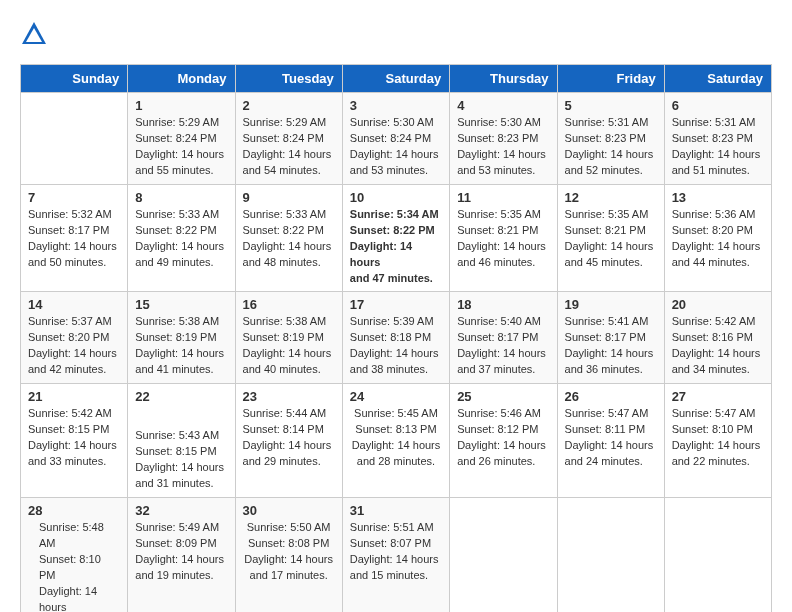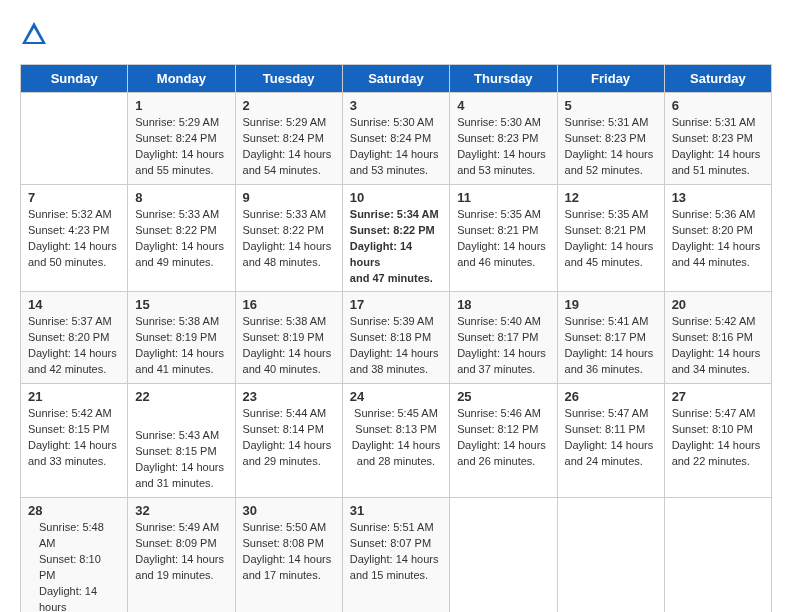--- a/index.html
+++ b/index.html
@@ -50,21 +50,21 @@
     table {
       width: 100%;
       border-collapse: collapse;
     }
     thead tr th {
       background-color: #1565c0;
       color: #fff;
       padding: 6px 8px;
       font-size: 13px;
       font-weight: bold;
-      text-align: center;
+      text-align: right;
       border: 1px solid #ccc;
     }
     tbody tr td {
       border: 1px solid #ccc;
       padding: 5px 7px;
       vertical-align: top;
       font-size: 11px;
       color: #333;
       background: #fff;
       width: 108px;
@@ -162,21 +162,21 @@
           <div class="day-info" style="white-space: pre-line;">Sunrise: 5:31 AM
 Sunset: 8:23 PM
 Daylight: 14 hours
 and 51 minutes.</div>
         </td>
       </tr>
       <tr>
         <td>
           <span class="day-num">7</span>
           <div class="day-info" style="white-space: pre-line;">Sunrise: 5:32 AM
-Sunset: 4:23 PM
+Sunset: 8:17 PM
 Daylight: 14 hours
 and 50 minutes.</div>
         </td>
         <td>
           <span class="day-num">8</span>
           <div class="day-info" style="white-space: pre-line;">Sunrise: 5:33 AM
 Sunset: 8:22 PM
 Daylight: 14 hours
 and 49 minutes.</div>
         </td>
@@ -328,21 +328,21 @@
         </td>
         <td>
           <span class="day-num">32</span>
           <div class="day-info" style="white-space: pre-line;">Sunrise: 5:49 AM
 Sunset: 8:09 PM
 Daylight: 14 hours
 and 19 minutes.</div>
         </td>
         <td>
           <span class="day-num">30</span>
-          <div class="day-info" style="white-space: pre-line;">Sunrise: 5:50 AM
+          <div class="day-info" style="white-space: pre-line; text-align: center;">Sunrise: 5:50 AM
 Sunset: 8:08 PM
 Daylight: 14 hours
 and 17 minutes.</div>
         </td>
         <td>
           <span class="day-num">31</span>
           <div class="day-info" style="white-space: pre-line;">Sunrise: 5:51 AM
 Sunset: 8:07 PM
 Daylight: 14 hours
 and 15 minutes.</div>

